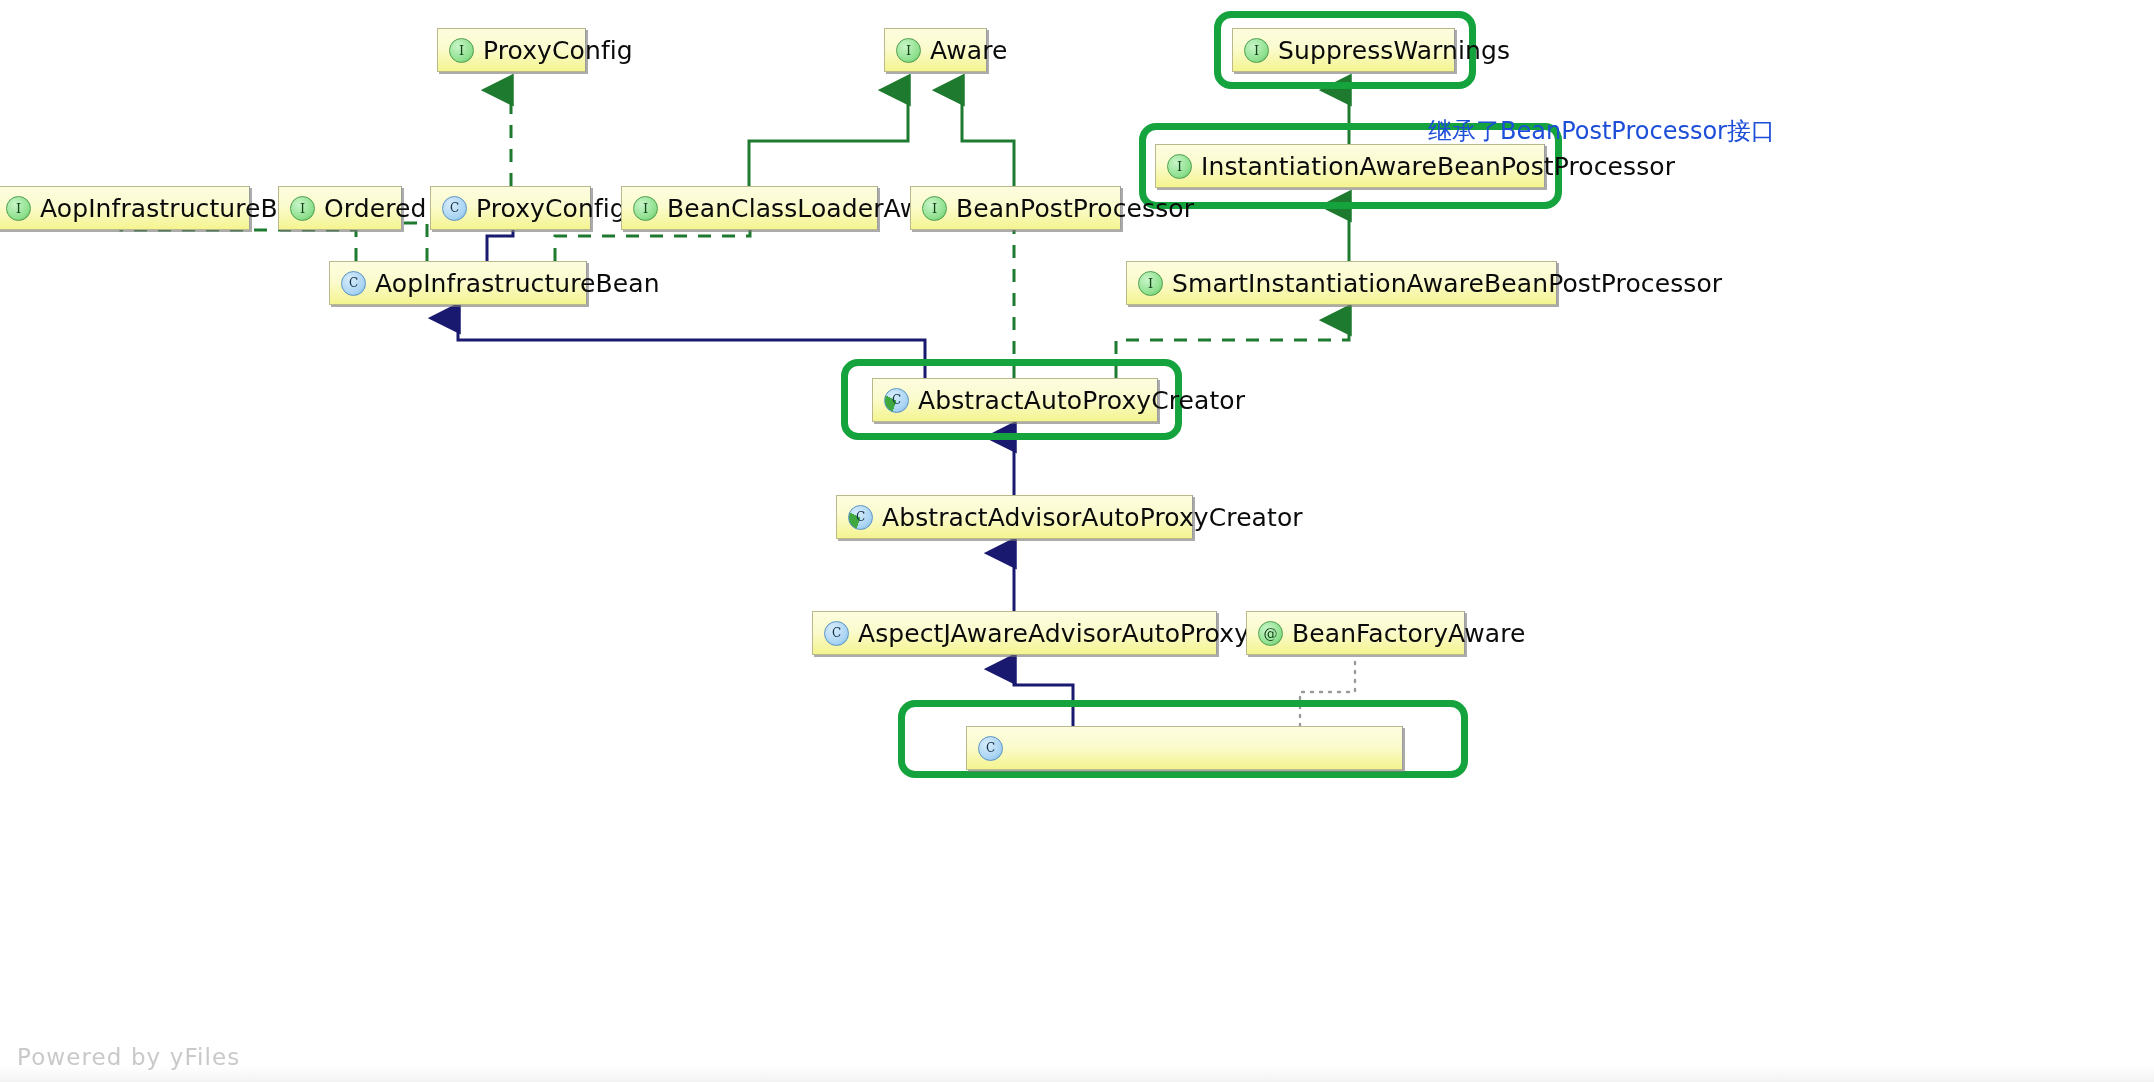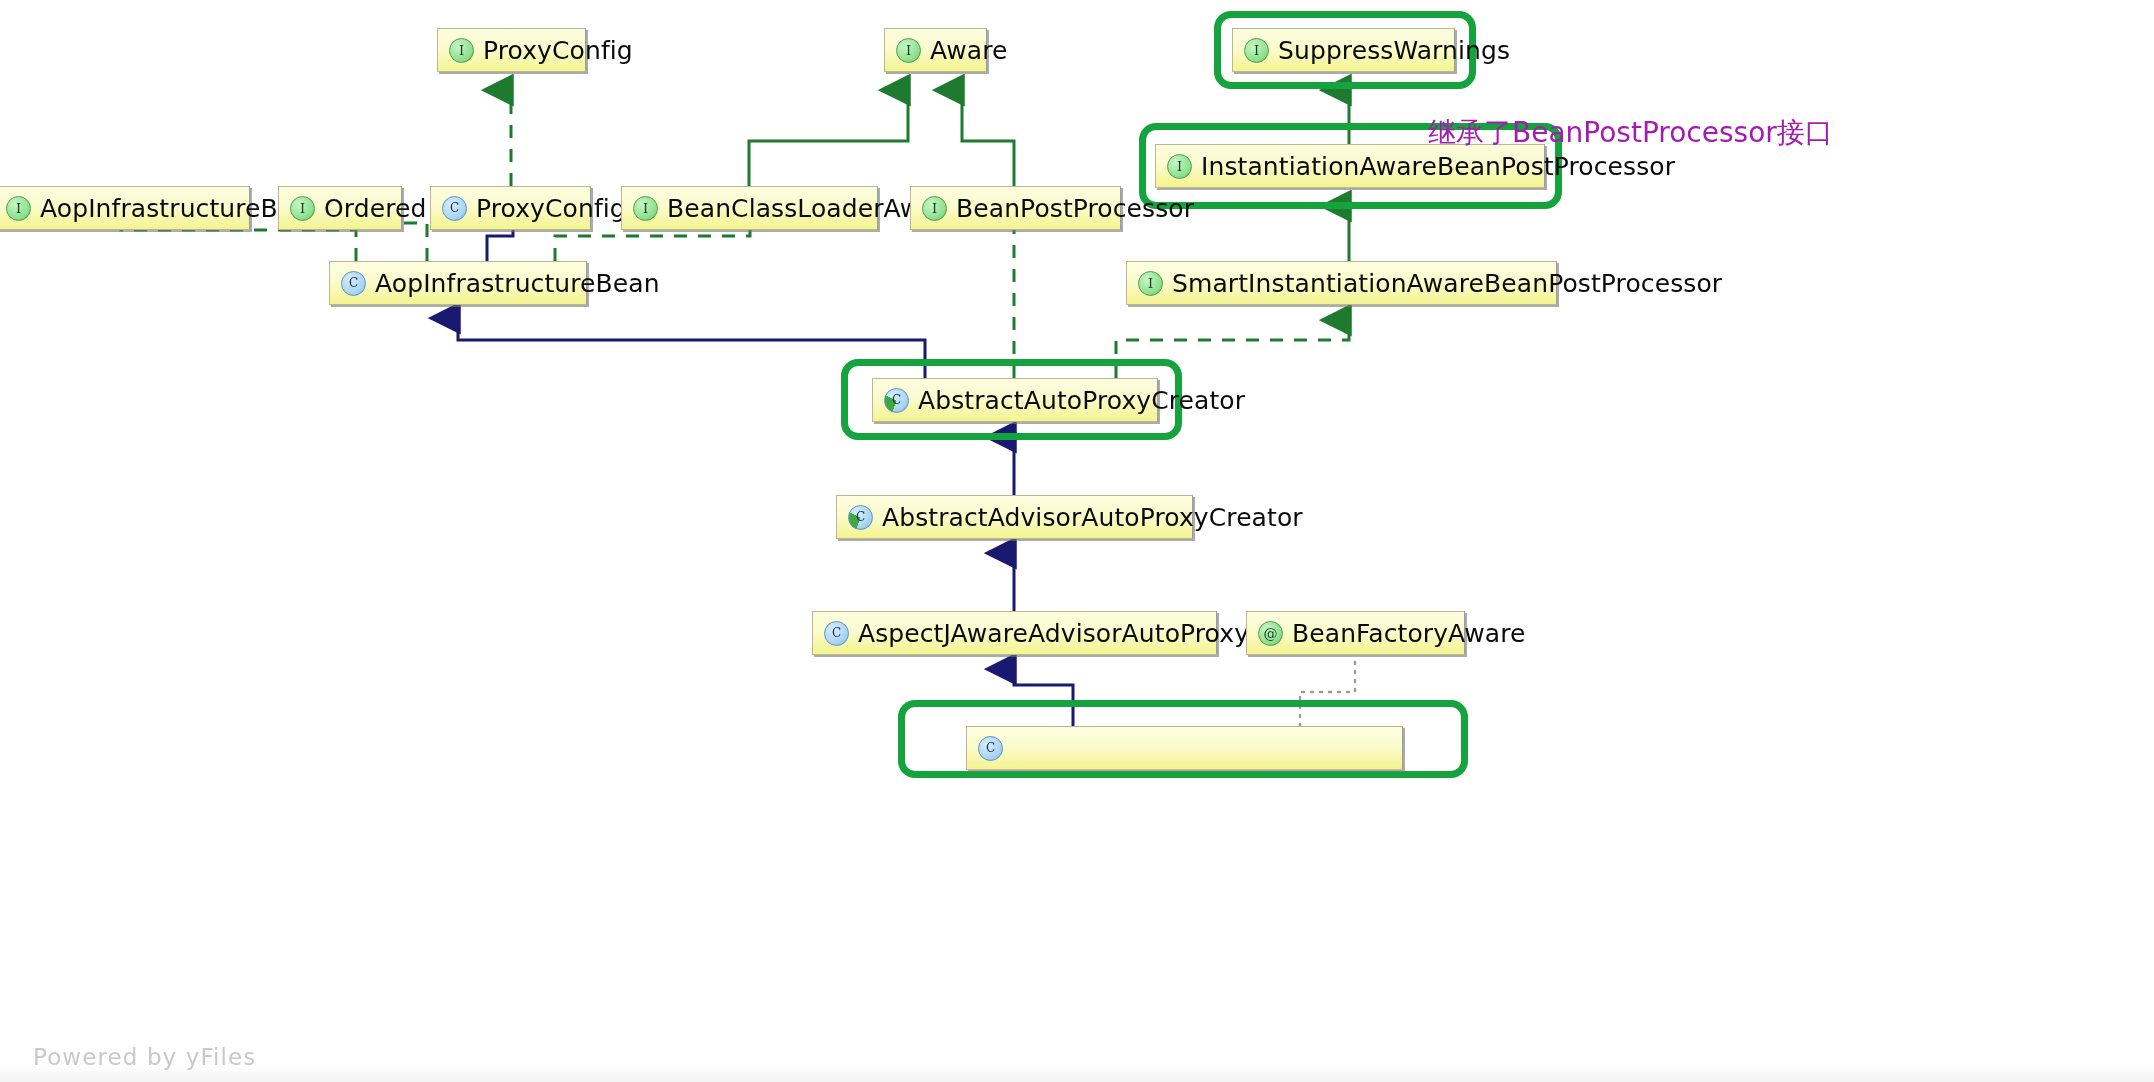--- a/index.html
+++ b/index.html
@@ -80,29 +80,29 @@
   }
   .node .lbl{
     font-size:25px;
     color:#0b0b0b;
     line-height:1;
     letter-spacing:.1px;
   }
   
   #anno-cn{
     position:absolute;
-    color:#a21caf;
-    font-size:28px;
+    color:#1d4ed8;
+    font-size:24px;
     white-space:nowrap;
     line-height:1;
   }
   
   #watermark{
     position:absolute;
-    left:33px; bottom:13px;
+    left:17px; bottom:13px;
     color:#c9c9c9;
     font-size:23px;
     letter-spacing:1.1px;
     line-height:1;
     user-select:none;
   }
   #bottomfade{
     position:absolute;
     left:0;bottom:0;width:2154px;height:16px;
     background:linear-gradient(to bottom,rgba(255,255,255,0) 0%,#f3f3f3 100%);

